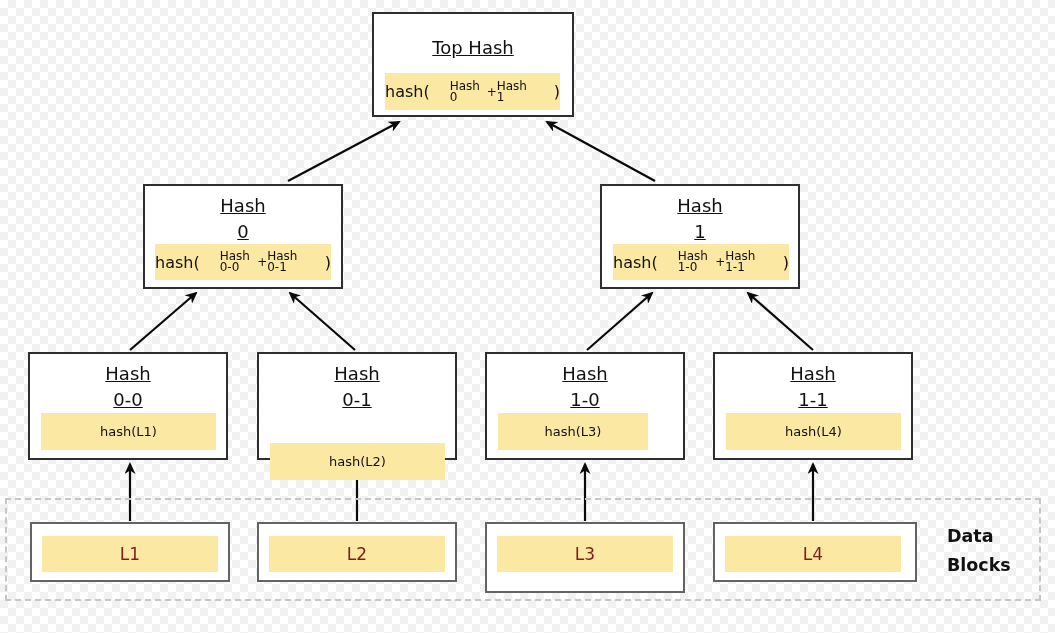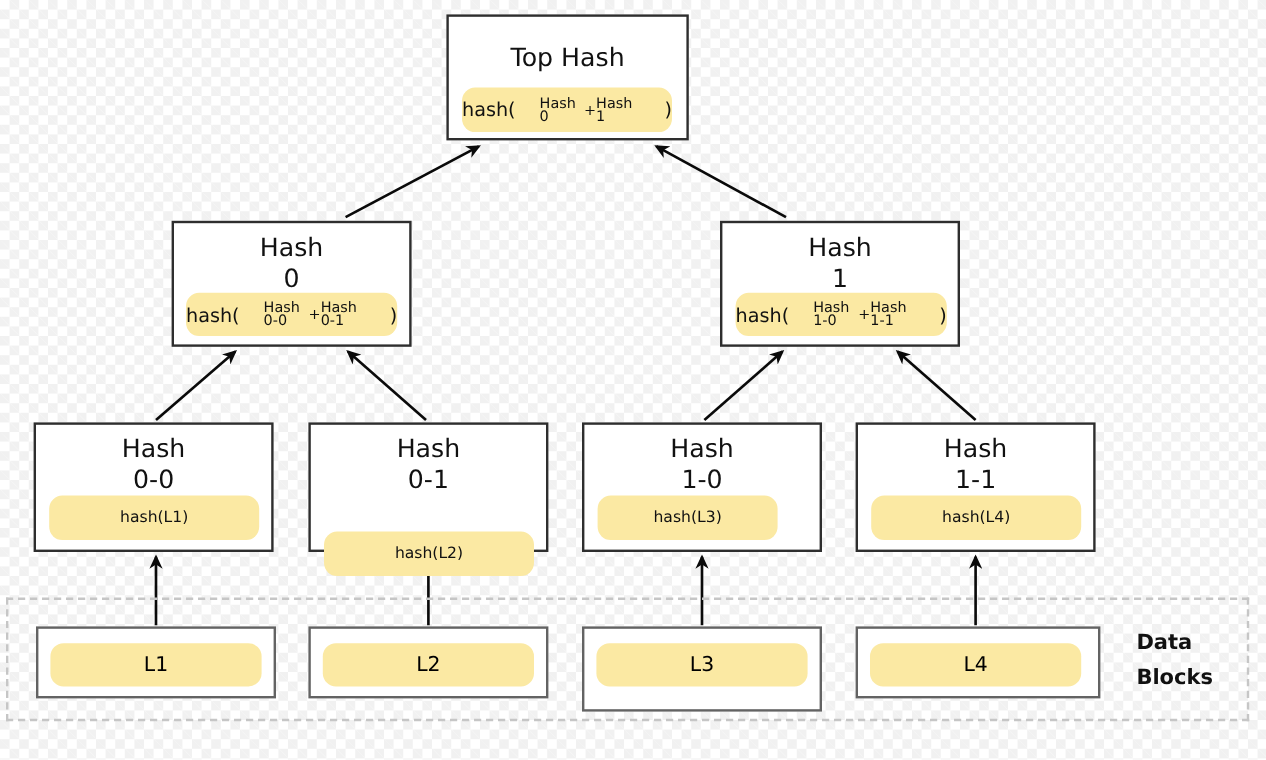--- a/index.html
+++ b/index.html
@@ -16,35 +16,34 @@
   }
 
   .edges{position:absolute;left:0;top:0;width:1055px;height:633px;pointer-events:none;}
 
   .node{
     position:absolute;background:#ffffff;border:2px solid #2e2e2e;box-sizing:border-box;
   }
   .leafbox{border:2px solid #636363;}
 
   .title{
-    text-align:center;margin-top:7px;font-size:21px;line-height:26px;color:#111;
+    text-align:center;margin-top:7px;font-size:18px;line-height:26px;color:#111;text-decoration:underline;
   }
   .title-single{margin-top:21px;}
 
   .hl{
     position:absolute;background:#fbe9a3;display:flex;align-items:center;justify-content:center;
     box-sizing:border-box;
-    border-radius:11px;
   }
   .formula{gap:20px;}
   .fx{font-size:16px;color:#111;}
   .stack{display:flex;flex-direction:row;align-items:center;font-size:12px;line-height:11px;color:#111;}
   .stack .plus{line-height:8px;}
   .simple-formula{font-size:13px;color:#111;}
-  .leaf-label{font-size:17px;color:#000000;}
+  .leaf-label{font-size:17px;color:#7f1d1d;}
 
   .dashed-region{
     position:absolute;left:5px;top:498px;width:1036px;height:103px;
     border:2px dashed #c6c6c6;box-sizing:border-box;
   }
 
   .caption{
     position:absolute;left:947px;top:522px;font-size:17.5px;line-height:29px;color:#111;font-weight:bold;
   }
 </style>

